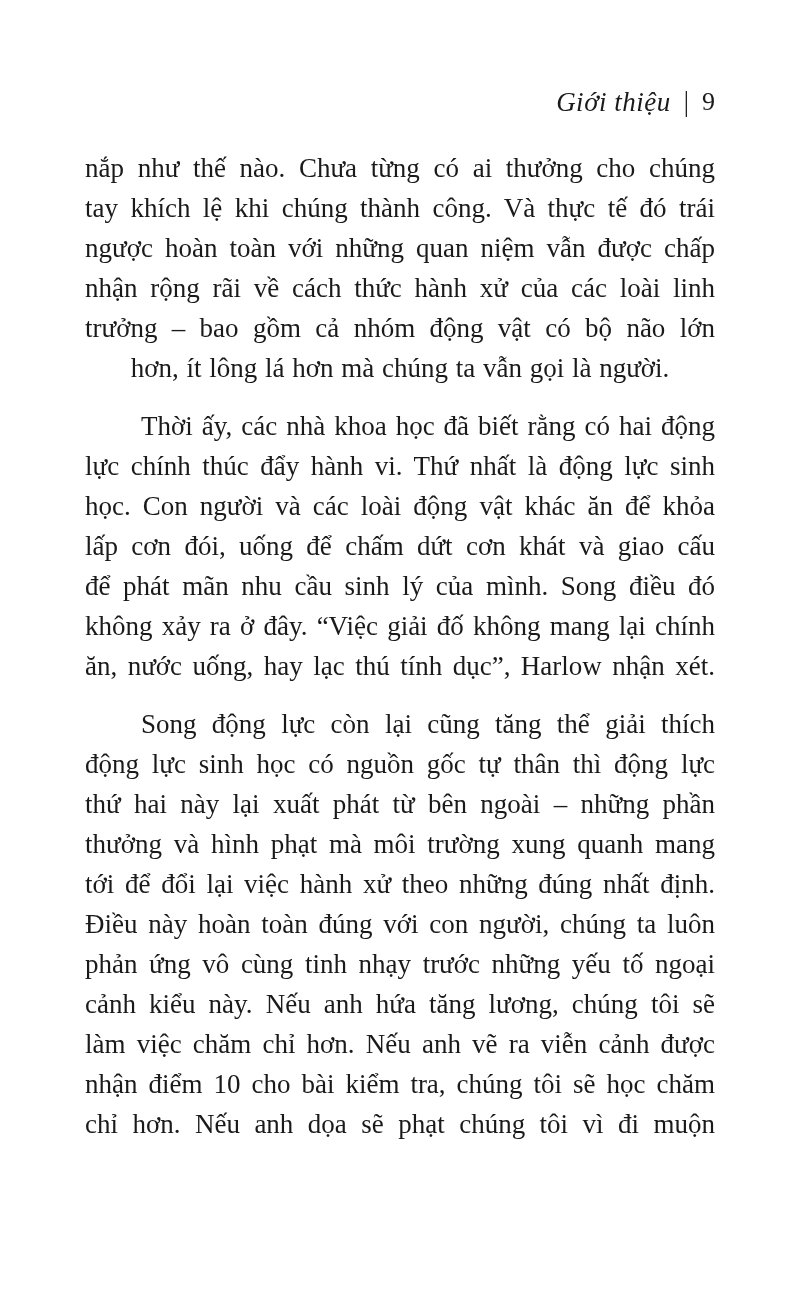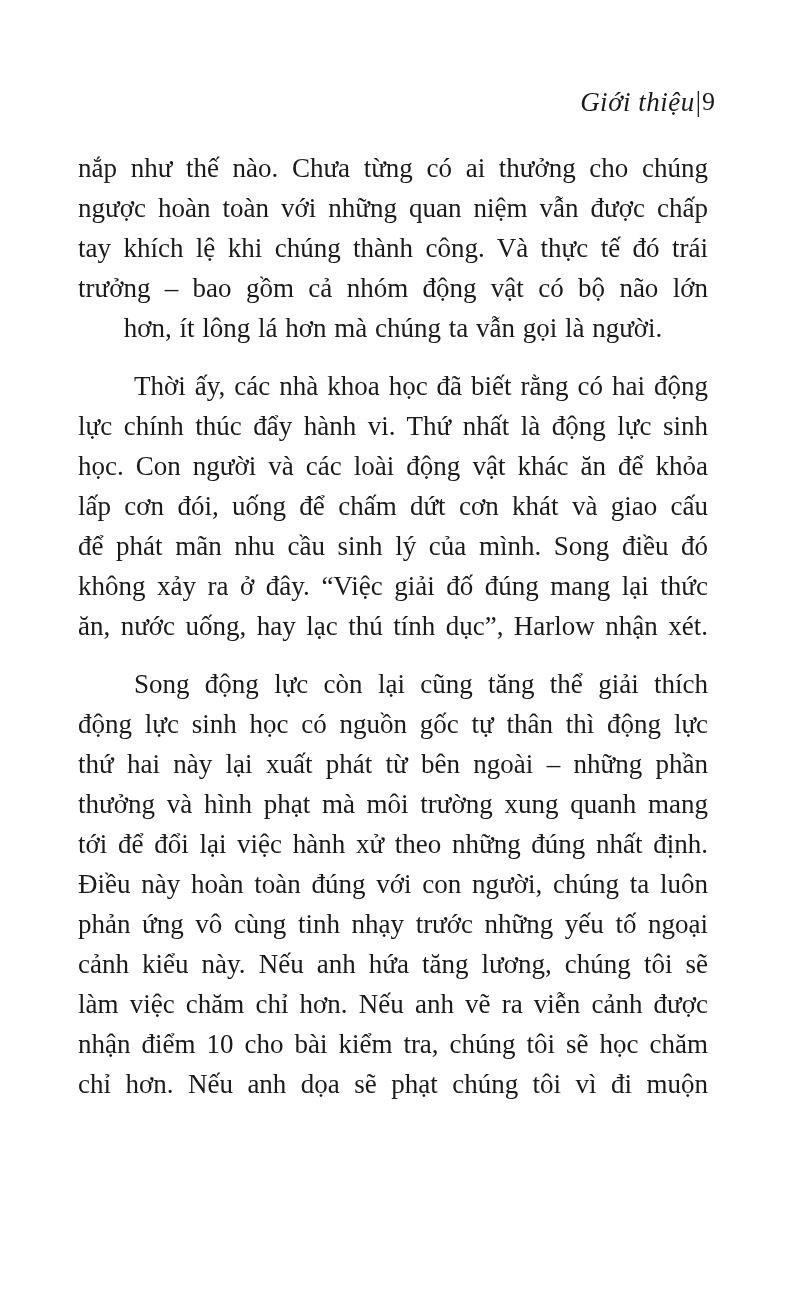--- a/index.html
+++ b/index.html
@@ -14,40 +14,40 @@
     overflow: hidden;
   }
   .running-header {
     position: absolute;
     top: 86px;
     left: 68px;
     right: 85px;
     display: flex;
     justify-content: flex-end;
     align-items: flex-end;
-    gap: 1px;
+    gap: 13px;
     font-size: 27px;
     line-height: 32px;
   }
   .chapter-title {
     font-style: italic;
     letter-spacing: 0.5px;
   }
   .header-separator {
     font-size: 26px;
     transform: scaleY(1.15);
     color: #222222;
   }
   .page-number {
     font-size: 26px;
   }
   .text-block {
     position: absolute;
     top: 148px;
-    left: 78px;
+    left: 85px;
     width: 630px;
     font-size: 27px;
     line-height: 40px;
   }
   .paragraph { margin-top: 18px; }
   .paragraph:first-child { margin-top: 0; }
   .line {
     height: 40px;
     text-align: justify;
     text-align-last: justify;
@@ -66,32 +66,33 @@
 
   <div class="running-header">
     <span class="chapter-title">Giới thiệu</span>
     <span class="header-separator">|</span>
     <span class="page-number">9</span>
   </div>
 
   <div class="text-block" id="text-block">
       <div class="paragraph">
         <div class="line">nắp như thế nào. Chưa từng có ai thưởng cho chúng</div>
+        <div class="line">tay khích lệ khi chúng thành công. Và thực tế đó trái</div>
         <div class="line">ngược hoàn toàn với những quan niệm vẫn được chấp</div>
-        <div class="line">tay khích lệ khi chúng thành công. Và thực tế đó trái</div>
+        <div class="line">nhận rộng rãi về cách thức hành xử của các loài linh</div>
         <div class="line">trưởng – bao gồm cả nhóm động vật có bộ não lớn</div>
         <div class="line no-justify">hơn, ít lông lá hơn mà chúng ta vẫn gọi là người.</div>
       </div>
       <div class="paragraph">
         <div class="line indent">Thời ấy, các nhà khoa học đã biết rằng có hai động</div>
         <div class="line">lực chính thúc đẩy hành vi. Thứ nhất là động lực sinh</div>
         <div class="line">học. Con người và các loài động vật khác ăn để khỏa</div>
         <div class="line">lấp cơn đói, uống để chấm dứt cơn khát và giao cấu</div>
         <div class="line">để phát mãn nhu cầu sinh lý của mình. Song điều đó</div>
-        <div class="line">không xảy ra ở đây. “Việc giải đố đúng mang lại thức</div>
+        <div class="line">không xảy ra ở đây. “Việc giải đố không mang lại chính</div>
         <div class="line">ăn, nước uống, hay lạc thú tính dục”, Harlow nhận xét.</div>
       </div>
       <div class="paragraph">
         <div class="line indent">Song động lực còn lại cũng tăng thể giải thích</div>
         <div class="line">động lực sinh học có nguồn gốc tự thân thì động lực</div>
         <div class="line">thứ hai này lại xuất phát từ bên ngoài – những phần</div>
         <div class="line">thưởng và hình phạt mà môi trường xung quanh mang</div>
         <div class="line">tới để đổi lại việc hành xử theo những đúng nhất định.</div>
         <div class="line">Điều này hoàn toàn đúng với con người, chúng ta luôn</div>
         <div class="line">phản ứng vô cùng tinh nhạy trước những yếu tố ngoại</div>

